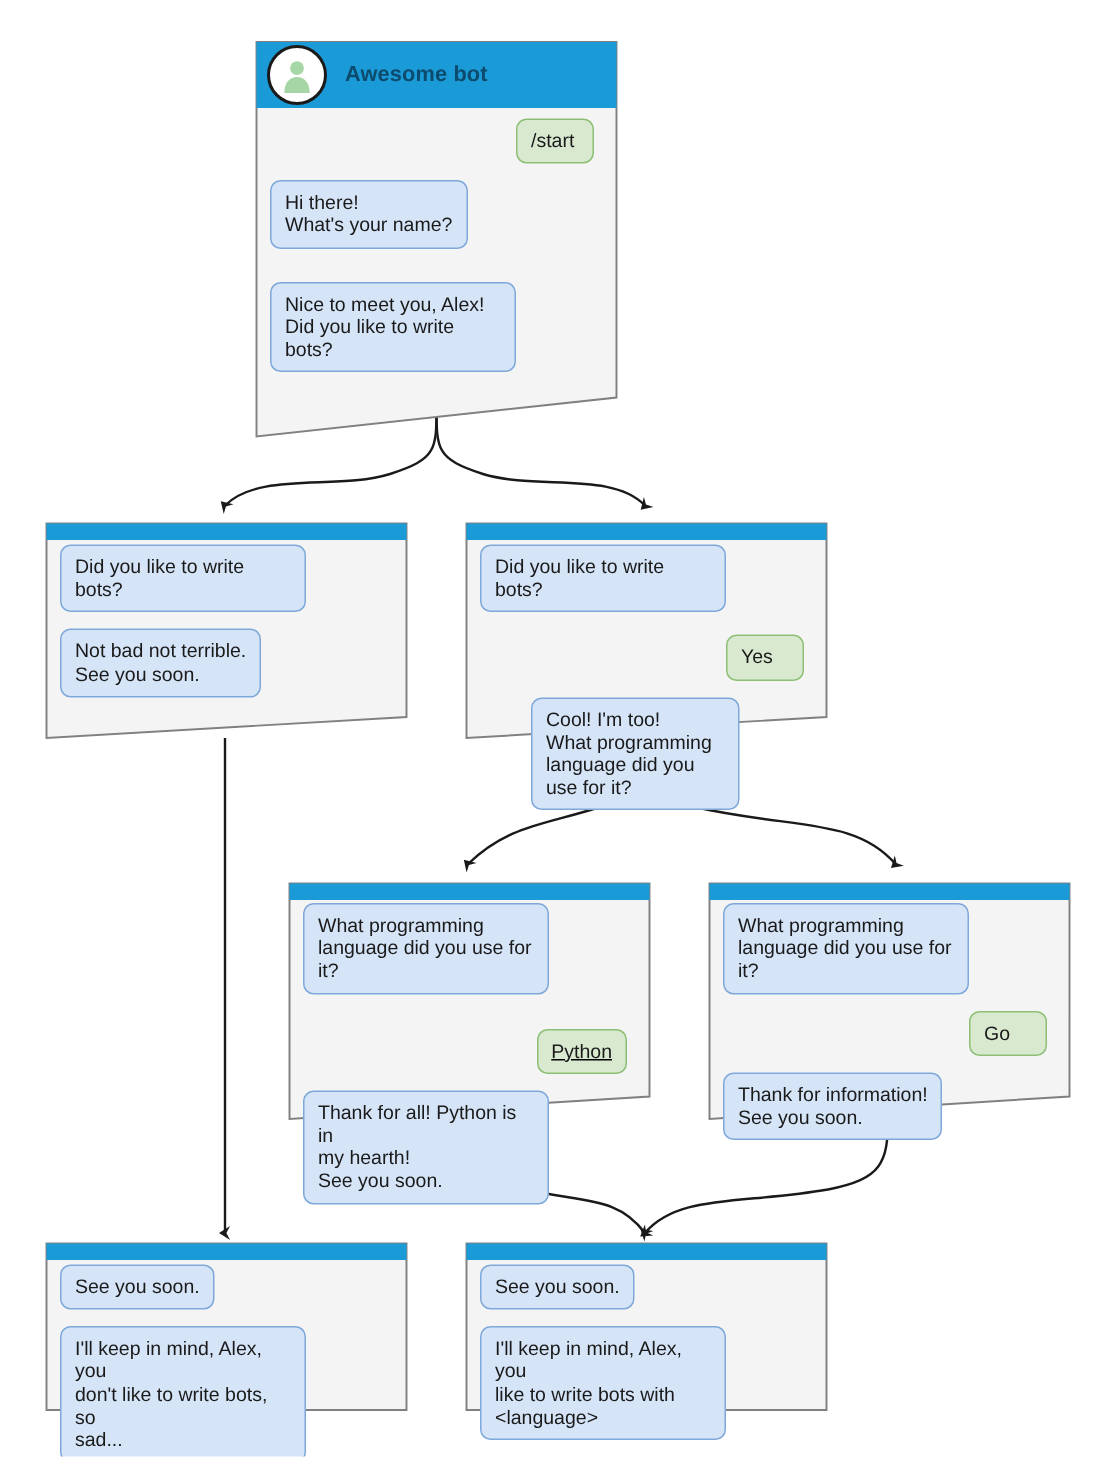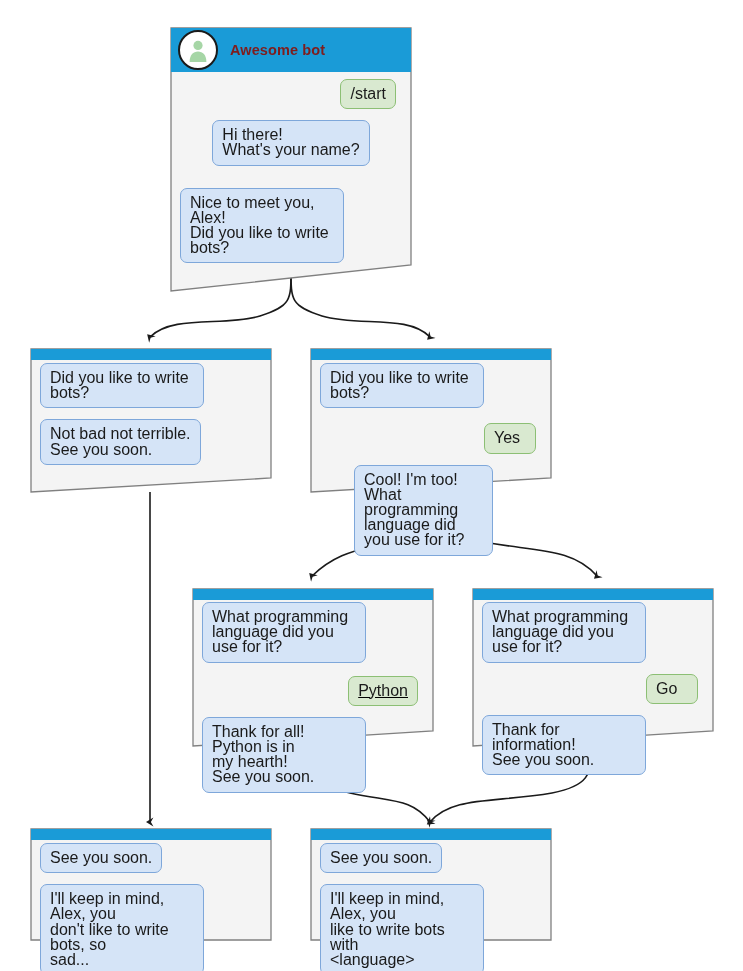--- a/index.html
+++ b/index.html
@@ -63,21 +63,21 @@
     flex: 0 0 40px;
     border-radius: 50%;
     background: #ffffff;
     border: 2.4px solid #1a1a1a;
     display: flex;
     align-items: center;
     justify-content: center;
     box-sizing: border-box;
   }
   .bot-title {
-    color: #7f1d1d;
+    color: #0c4a6e;
     font-size: 14.5px;
     font-weight: bold;
     margin-left: 12px;
     letter-spacing: 0.1px;
   }
   .messages {
     position: absolute;
     left: 0;
     width: 100%;
     box-sizing: border-box;
@@ -85,21 +85,21 @@
   }
   .msg-row {
     display: flex;
     margin-bottom: 11px;
   }
   .msg-row.left  { justify-content: flex-start; }
   .msg-row.right { justify-content: flex-end; }
   .bubble {
     border-radius: 7px;
     padding: 6px 9px 7px 9px;
-    font-size: 16px;
+    font-size: 13px;
     line-height: 15.2px;
     color: #1a1a1a;
     white-space: pre-line;
     box-sizing: border-box;
     max-width: 74%;
   }
   .bubble.bot {
     background: #d5e4f7;
     border: 1px solid #7ea7da;
   }
@@ -152,21 +152,21 @@
             <circle cx="13" cy="8.4" r="4.6" fill="#a6d6a6"></circle>
             <path d="M4.6,25 C4.6,17.8 8.3,14.4 13,14.4 C17.7,14.4 21.4,17.8 21.4,25 Z" fill="#a6d6a6"></path>
           </svg>
         </div>
         <div class="bot-title">Awesome bot</div>
       </div>
       <div class="messages" style="top:52px;">
         <div class="msg-row right">
           <div class="bubble user pad-right-user">/start</div>
         </div>
-        <div class="msg-row left" style="margin-top:5px;justify-content:center;">
+        <div class="msg-row left" style="margin-top:5px;">
           <div class="bubble bot">Hi there!
 What's your name?</div>
         </div>
         <div class="msg-row left" style="margin-top:22px;">
           <div class="bubble bot">Nice to meet you, Alex!
 Did you like to write bots?</div>
         </div>
       </div>
     </div>
   </div>
@@ -215,21 +215,21 @@
     <svg class="node-shape" viewBox="0 0 242 160" preserveAspectRatio="none">
       <polygon points="1,1 241,1 241,143 1,158" fill="#f4f4f4" stroke="#808080" stroke-width="1.3"></polygon>
       <polygon points="1,1 241,1 241,12 1,12" fill="#1a9bd7" stroke="none"></polygon>
     </svg>
     <div class="node-content">
       <div class="messages" style="top:14px;">
         <div class="msg-row left">
           <div class="bubble bot">What programming
 language did you use for it?</div>
         </div>
-        <div class="msg-row right" style="margin-top:13px;text-decoration:underline;">
+        <div class="msg-row right" style="margin-top:23px;text-decoration:underline;">
           <div class="bubble user pad-right-user">Python</div>
         </div>
         <div class="msg-row left" style="margin-top:7px;">
           <div class="bubble bot">Thank for all! Python is in
 my hearth!
 See you soon.</div>
         </div>
       </div>
     </div>
   </div>

